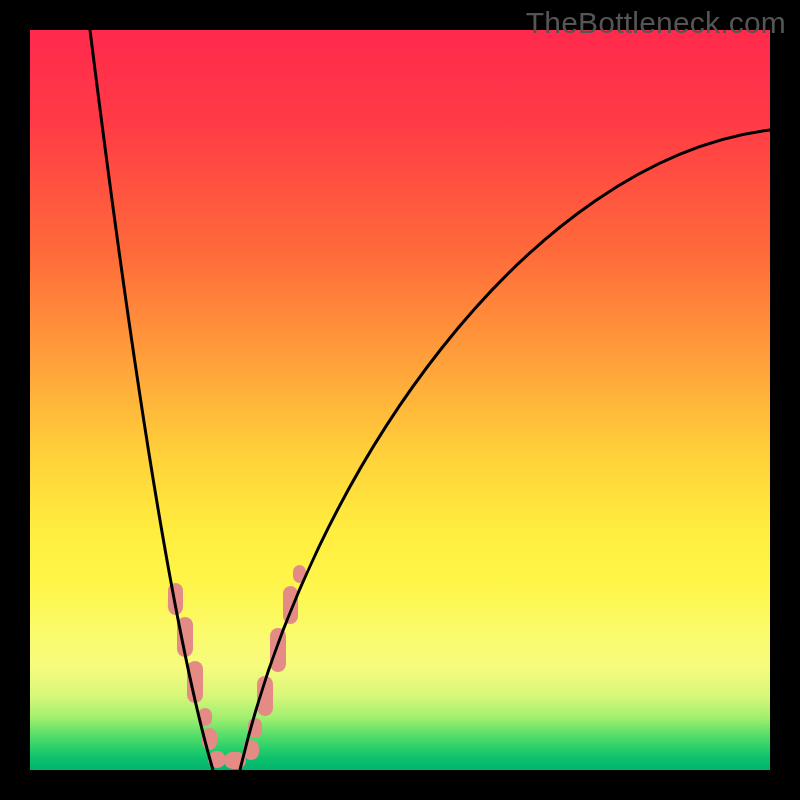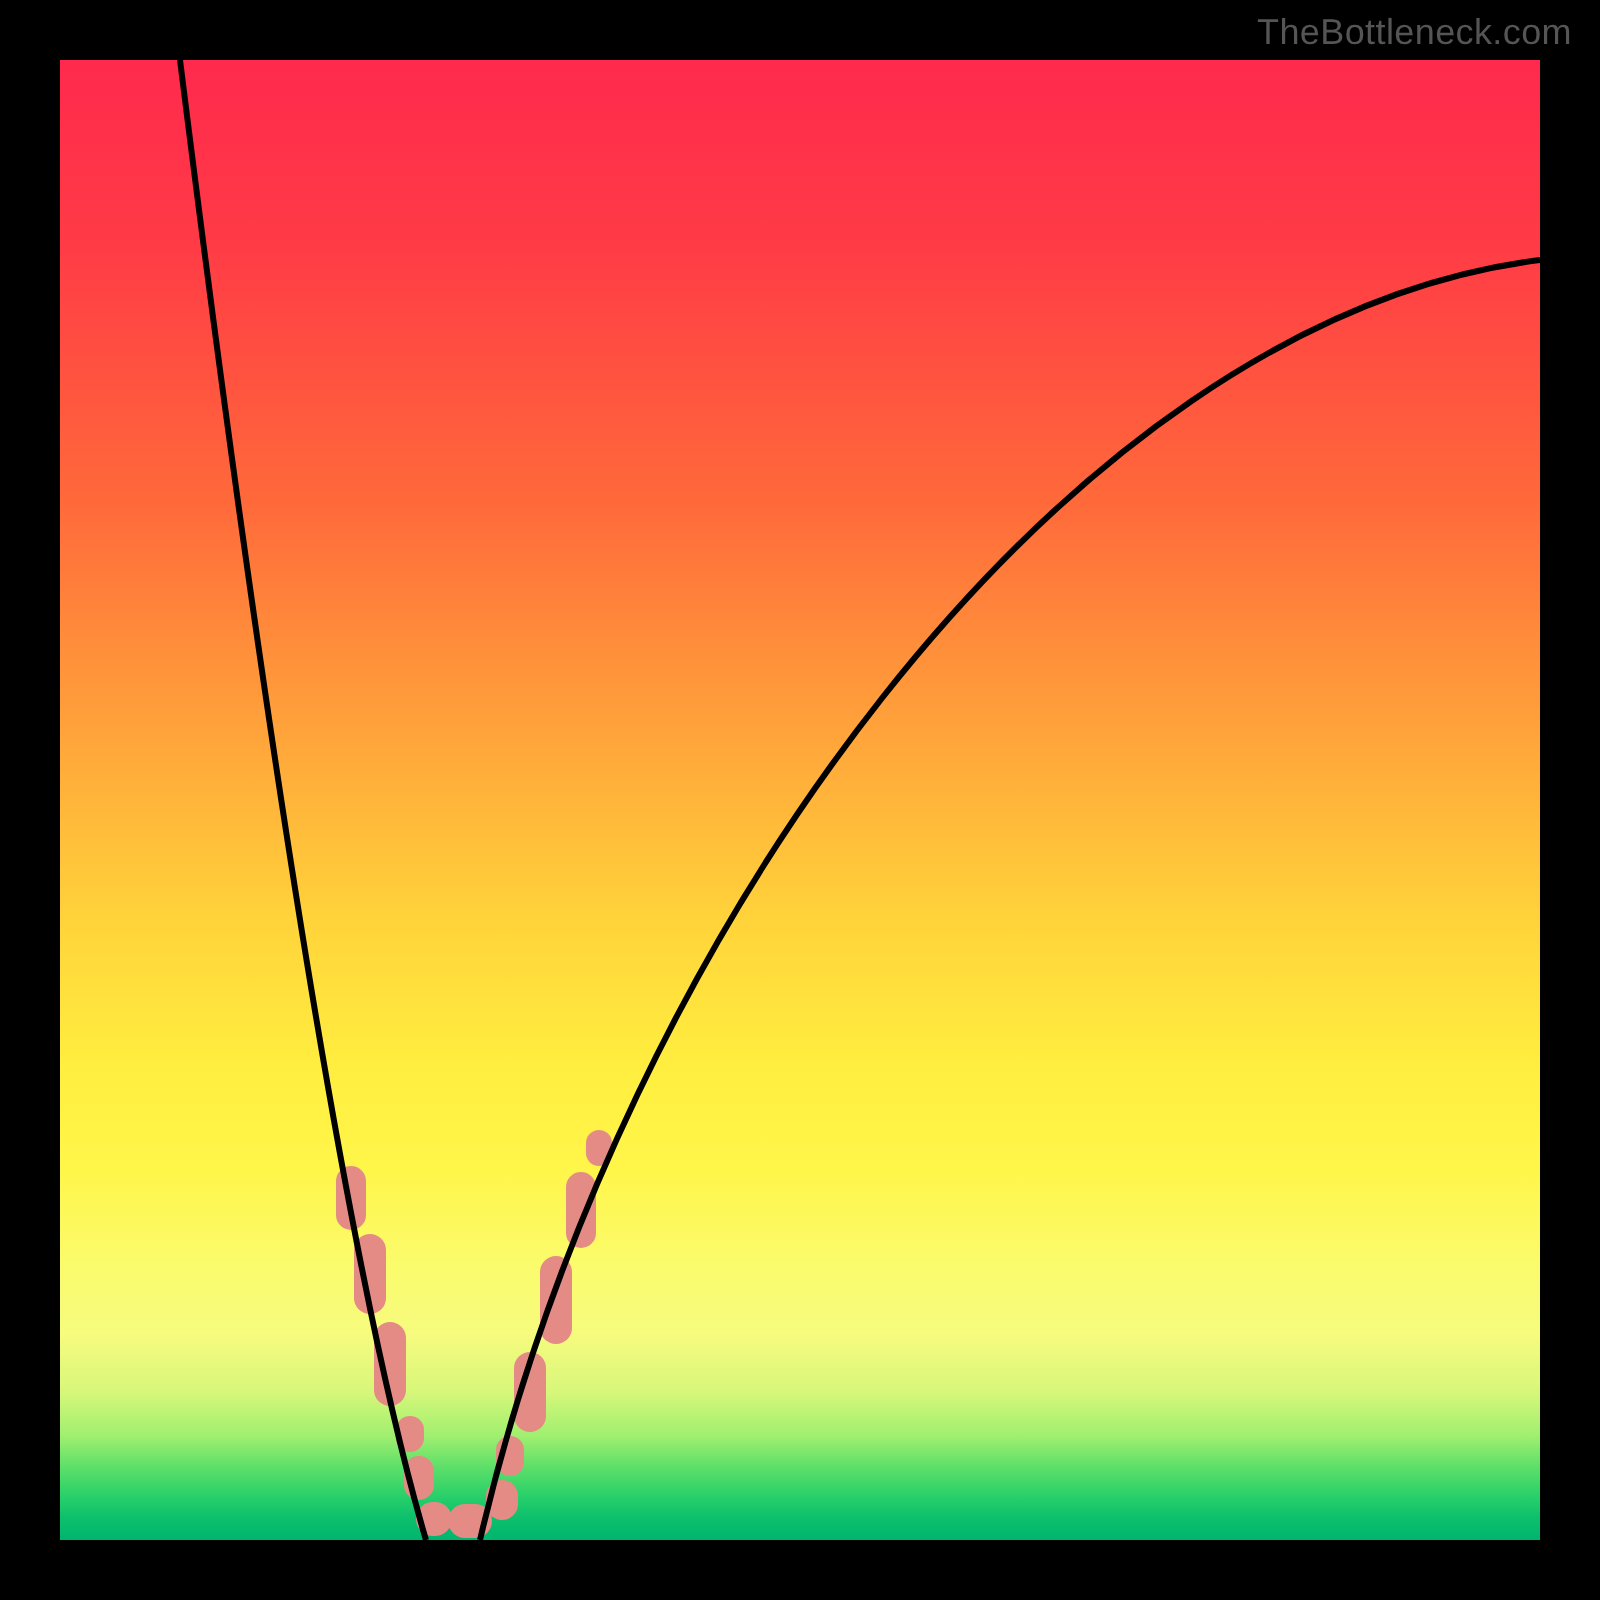--- a/index.html
+++ b/index.html
@@ -15,21 +15,21 @@
     width: 800px;
     height: 800px;
     background: #000;
     position: relative;
   }
   .watermark {
     position: absolute;
     top: 6px;
     right: 14px;
     color: #555;
-    font-size: 18px;
+    font-size: 30px;
     font-weight: 400;
     letter-spacing: 0.2px;
     z-index: 5;
   }
   .plot {
     position: absolute;
     left: 30px;
     top: 30px;
     width: 740px;
     height: 740px;

